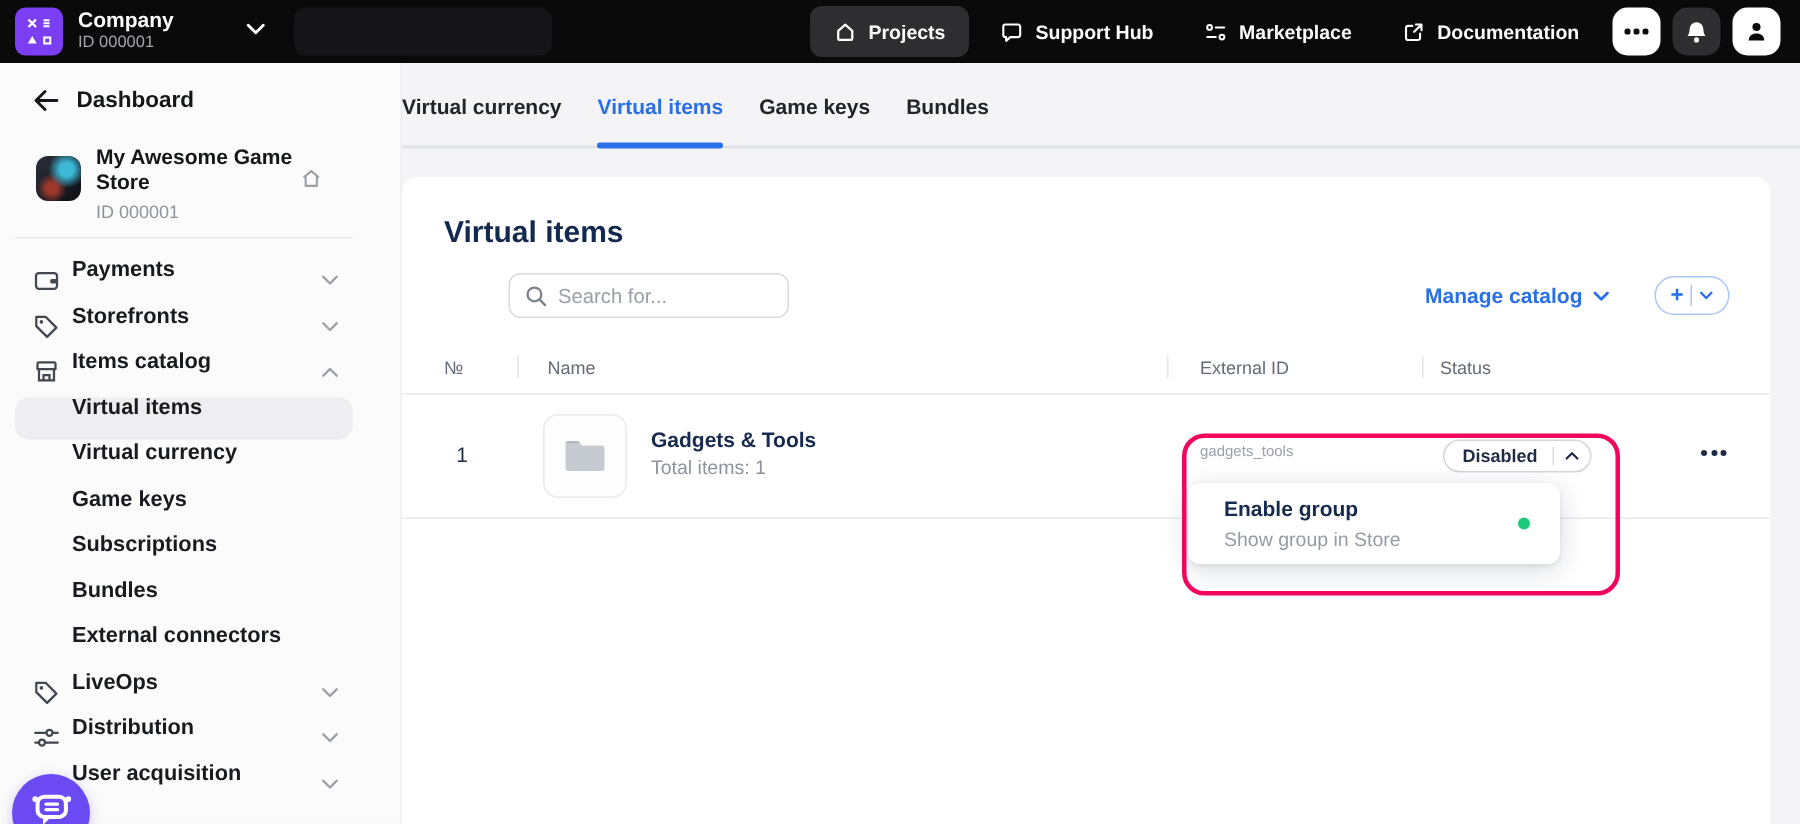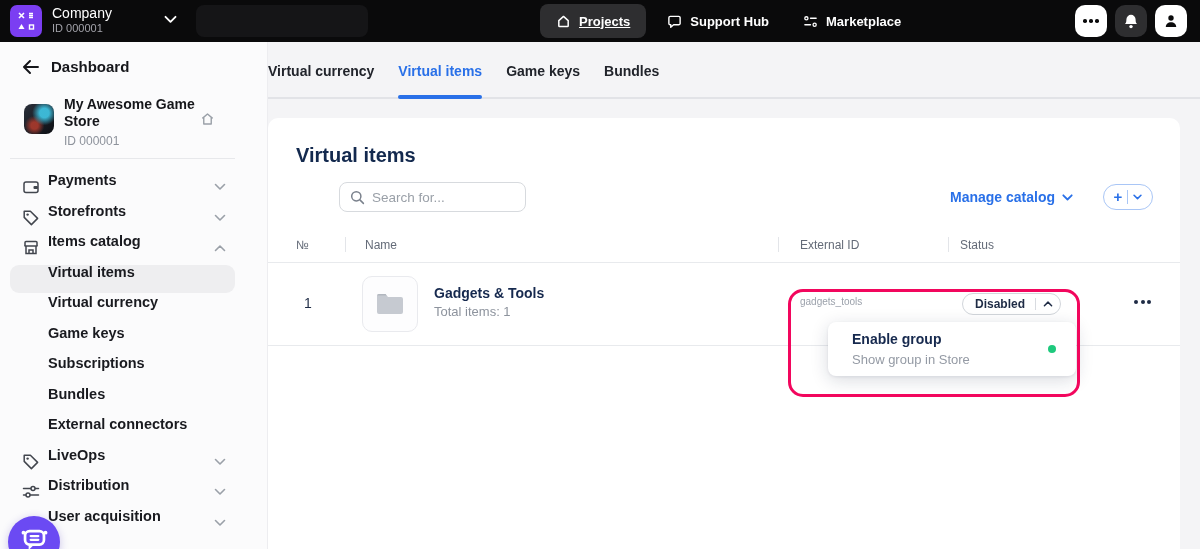--- a/index.html
+++ b/index.html
@@ -2,27 +2,27 @@
 <html><head>
 <meta charset="utf-8">
 <style>
   * { margin:0; padding:0; box-sizing:border-box; }
   html,body { width:1200px; height:549px; overflow:hidden; font-family:"Liberation Sans", sans-serif; background:#f4f4f6; }
 
   
   .topbar { position:absolute; left:0; top:0; width:1200px; height:42px; background:#0a0a0b; z-index:30; }
   .logo { position:absolute; left:10px; top:5px; width:32px; height:32px; background:#7b3ef2; border-radius:7px; }
   .company { position:absolute; left:52px; top:5px; }
-  .company .cname { color:#fff; font-size:14px; font-weight:normal; line-height:17px; }
+  .company .cname { color:#fff; font-size:14px; font-weight:bold; line-height:17px; }
   .company .cid { color:#a3a3aa; font-size:11px; line-height:13px; }
   .tb-chev { position:absolute; left:164px; top:15px; }
   .tb-panel { position:absolute; left:196px; top:5px; width:172px; height:32px; background:#151517; border-radius:8px; }
   .tb-nav { position:absolute; left:540px; top:4px; height:34px; display:flex; align-items:center; }
   .tb-item { display:flex; align-items:center; gap:8px; color:#fff; font-size:13px; font-weight:bold; height:34px; padding:0 13px; border-radius:8px; cursor:pointer; }
-  .tb-item.active { background:#2e2e30; padding:0 16px;text-decoration:underline; }
+  .tb-item.active { background:#2e2e30; padding:0 16px; }
   .tb-item + .tb-item { margin-left:8px; }
   .tb-right { position:absolute; right:13px; top:5px; display:flex; gap:8px; }
   .tb-btn { width:32px; height:32px; border-radius:10px; display:flex; align-items:center; justify-content:center; cursor:pointer; }
   .tb-btn.light { background:#fff; }
   .tb-btn.dark { background:#2e2e30; }
   .dots3 { display:flex; gap:2.5px; }
   .dots3 i { width:3.5px; height:3.5px; border-radius:50%; background:#0b0b0c; }
 
   
   .sidebar { position:absolute; left:0; top:42px; width:268px; height:507px; background:#fbfbfc; border-right:1px solid #ededf0; z-index:10; }
@@ -81,21 +81,21 @@
   .cell-name .sub { font-size:13px; color:#8d939d; line-height:19px; }
   .cell-extid { position:absolute; left:532px; top:34px; font-size:10px; color:#9ba1ab; }
   .status-pill { position:absolute; left:694px; top:31px; height:22px; display:flex; align-items:center; border:1px solid #d2d6db; border-radius:11px; background:#fff; cursor:pointer; }
   .status-pill .stxt { padding:0 10px 0 12px; font-size:12px; font-weight:600; color:#1e2b45; }
   .status-pill .pdiv { width:1px; height:12px; background:#d8dbe0; }
   .status-pill .pchev { width:24px; display:flex; align-items:center; justify-content:center; }
   .row-dots { position:absolute; left:866px; top:38px; display:flex; gap:2.5px; cursor:pointer; }
   .row-dots i { width:4px; height:4px; border-radius:50%; background:#1e2b45; }
 
   
-  .dropdown { position:absolute; left:560px; top:204px; width:248px; height:54px; background:#fff; border-radius:8px; box-shadow:0 4px 18px rgba(20,30,60,.16), 0 1px 3px rgba(20,30,60,.08); z-index:20; cursor:pointer;padding-left:20px; }
+  .dropdown { position:absolute; left:524px; top:204px; width:248px; height:54px; background:#fff; border-radius:8px; box-shadow:0 4px 18px rgba(20,30,60,.16), 0 1px 3px rgba(20,30,60,.08); z-index:20; cursor:pointer;padding-left:20px; }
   .dropdown .dt { position:absolute; left:24px; top:9px; font-size:14px; font-weight:600; color:#16294e; }
   .dropdown .ds { position:absolute; left:24px; top:30px; font-size:13px; color:#949aa4; }
   .dropdown .gdot { position:absolute; right:20px; top:23px; width:8px; height:8px; border-radius:50%; background:#1ec97d; }
 
   
   .annotation { position:absolute; left:788px; top:289px; width:292px; height:108px; border:3.5px solid #f2065d; border-radius:15px; z-index:40; pointer-events:none; }
 </style>
 </head>
 <body>
 
@@ -131,20 +131,27 @@
       <span>Support Hub</span>
     </div>
     <div class="tb-item">
       <svg width="15" height="15" viewBox="0 0 16 16">
         <circle cx="3.6" cy="4.6" r="1.7" stroke="#fff" stroke-width="1.4" fill="none"></circle>
         <path d="M8 4.6 h6" stroke="#fff" stroke-width="1.5" stroke-linecap="round"></path>
         <circle cx="12.4" cy="11.4" r="1.7" stroke="#fff" stroke-width="1.4" fill="none"></circle>
         <path d="M2 11.4 h6" stroke="#fff" stroke-width="1.5" stroke-linecap="round"></path>
       </svg>
       <span>Marketplace</span>
+    </div>
+    <div class="tb-item">
+      <svg width="15" height="15" viewBox="0 0 16 16">
+        <path d="M7 3.5 H4 a1.5 1.5 0 0 0-1.5 1.5 v7 A1.5 1.5 0 0 0 4 13.5 h7 A1.5 1.5 0 0 0 12.5 12 V9" stroke="#fff" stroke-width="1.5" fill="none" stroke-linecap="round"></path>
+        <path d="M9.5 2.5 h4 v4 M13.2 2.8 L8.3 7.7" stroke="#fff" stroke-width="1.5" fill="none" stroke-linecap="round" stroke-linejoin="round"></path>
+      </svg>
+      <span>Documentation</span>
     </div>
   </div>
 
   <div class="tb-right">
     <div class="tb-btn light">
       <div class="dots3">
           <i></i>
           <i></i>
           <i></i>
         </div>

